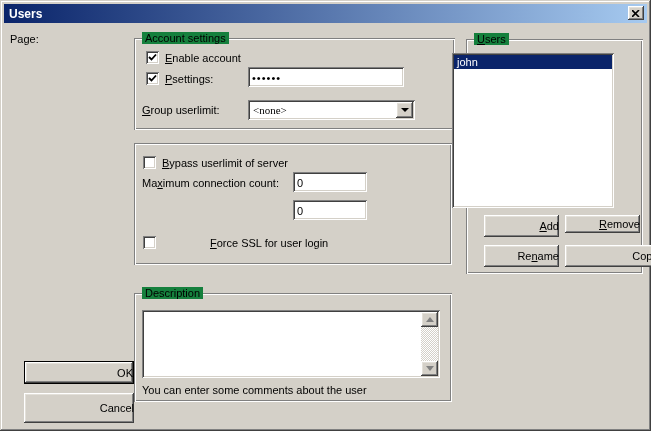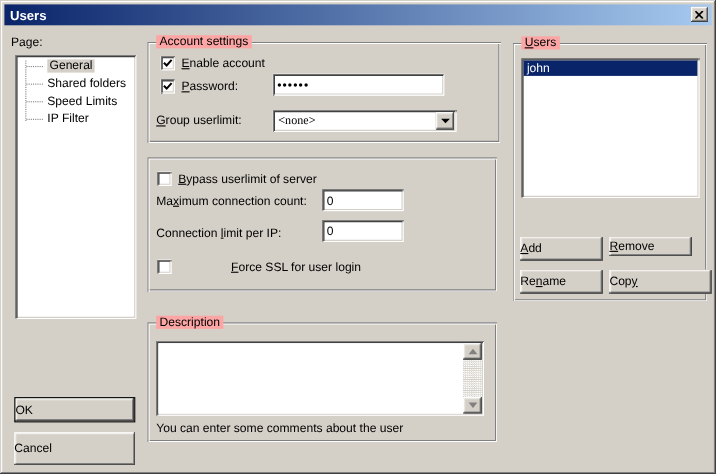--- a/index.html
+++ b/index.html
@@ -19,57 +19,57 @@
     display:flex; align-items:center;
   }
   .title-text { color:#fff; font-weight:bold; font-size:12px; padding-left:5px; }
   .btn3d {
     background:#D4D0C8;
     box-shadow: inset -1px -1px 0 #404040, inset 1px 1px 0 #FFFFFF,
                 inset -2px -2px 0 #808080, inset 2px 2px 0 #E3E0D9;
   }
   .close-btn { position:absolute; right:3px; top:2px; width:16px; height:14px;
     display:flex; align-items:center; justify-content:center; }
-  .push-btn { position:absolute; display:flex; align-items:center; justify-content:flex-start; cursor:default; }
+  .push-btn { position:absolute; display:flex; align-items:center; justify-content:flex-end; cursor:default;margin-left:11px; }
   .default-ring { border:1px solid #000; }
 
   .sunken {
     background:#fff;
     box-shadow: inset 1px 1px 0 #808080, inset -1px -1px 0 #FFFFFF,
                 inset 2px 2px 0 #404040, inset -2px -2px 0 #D4D0C8;
   }
   .field {
     position:absolute; border:0; outline:0; background:#fff; font:11px "Liberation Sans",sans-serif;
     padding:3px 4px 2px 4px;
     box-shadow: inset 1px 1px 0 #808080, inset -1px -1px 0 #FFFFFF,
                 inset 2px 2px 0 #404040, inset -2px -2px 0 #D4D0C8;
   }
   .group {
     position:absolute;
     box-shadow: inset 1px 1px 0 #808080, inset -1px -1px 0 #FFFFFF,
                 inset 2px 2px 0 #FFFFFF, inset -2px -2px 0 #808080;
   }
-  .group-label { position:absolute; top:-6px; left:8px; background:#fca5a5; padding:0 3px; line-height:12px; }
+  .group-label { position:absolute; top:-6px; left:8px; background:#15803d; padding:0 3px; line-height:12px; }
   .lbl { position:absolute; white-space:nowrap; }
 
   .checkbox { position:absolute; width:13px; height:13px; background:#fff;
     box-shadow: inset 1px 1px 0 #808080, inset -1px -1px 0 #FFFFFF,
                 inset 2px 2px 0 #404040, inset -2px -2px 0 #D4D0C8;
     display:flex; align-items:center; justify-content:center; }
 
   
   .tree { position:absolute; left:14px; top:50px; width:110px; height:240px; }
   .tree-inner { position:absolute; inset:2px; overflow:hidden; }
   .tree-vline { position:absolute; left:7px; top:3px; height:55px; border-left:1px dotted #808080; }
   .tree-row { position:relative; height:16px; display:flex; align-items:center; padding-left:27px; }
   .tree-row::before { content:""; position:absolute; left:8px; top:8px; width:15px; border-top:1px dotted #808080; }
   .tree-sel { background:#D4D0C8; padding:0 2px; }
 
   
-  .userlist { position:absolute; left:474px; top:53px; width:162px; height:127px; }
+  .userlist { position:absolute; left:452px; top:53px; width:162px; height:155px; }
   .user-row { position:absolute; left:2px; right:2px; top:2px; height:14px;
     background:#0A246A; color:#fff; display:flex; align-items:center; padding-left:3px; }
 
   
   .descbox { position:absolute; left:142px; top:310px; width:298px; height:68px; }
   .desc-text { position:absolute; left:2px; top:2px; right:19px; bottom:2px; background:#fff; }
   .vscroll { position:absolute; top:2px; right:2px; bottom:2px; width:17px;
     background-image: conic-gradient(#fff 90deg,#D4D0C8 90deg 180deg,#fff 180deg 270deg,#D4D0C8 270deg);
     background-size:2px 2px; }
   .scroll-btn { position:absolute; left:0; width:17px; height:15px;
@@ -94,56 +94,39 @@
   <div class="titlebar">
     <span class="title-text">Users</span>
     <div class="close-btn btn3d">
       <svg width="8" height="7" viewBox="0 0 8 7">
         <path d="M0,0 L7,7 M7,0 L0,7" stroke="#000" stroke-width="1.6"></path>
       </svg>
     </div>
   </div>
 
   <div class="lbl" style="left:10px; top:33px;">Page:</div>
-  <div class="tree sunken">
-    <div class="tree-inner">
-      <div class="tree-vline"></div>
-      <div class="tree-row">
-        <span class="tree-sel">General</span>
-      </div>
-      <div class="tree-row">
-        <span>Shared folders</span>
-      </div>
-      <div class="tree-row">
-        <span>Speed Limits</span>
-      </div>
-      <div class="tree-row">
-        <span>IP Filter</span>
-      </div>
-    </div>
-  </div>
 
   <div class="group" style="left:134px; top:38px; width:321px; height:92px;">
     <span class="group-label">Account settings</span>
   </div>
   <div class="checkbox" style="left:146px; top:51px;">
     <svg width="9" height="9" viewBox="0 0 9 9">
       <path d="M1,4 L3.5,6.5 L8,1.5" stroke="#000" stroke-width="1.8" fill="none"></path>
     </svg>
   </div>
   <div class="lbl" style="left:165px; top:52px;">
     <span></span><u>E</u><span>nable account</span>
   </div>
   <div class="checkbox" style="left:146px; top:72px;">
     <svg width="9" height="9" viewBox="0 0 9 9">
       <path d="M1,4 L3.5,6.5 L8,1.5" stroke="#000" stroke-width="1.8" fill="none"></path>
     </svg>
   </div>
   <div class="lbl" style="left:165px; top:73px;">
-    <span></span><u>P</u><span>assword:</span>
+    <span></span><u>P</u><span>settings:</span>
   </div>
   <input class="field" style="left: 248px; top: 67px; width: 156px; height: 20px; letter-spacing: 1px;" value="••••••">
   <div class="lbl" style="left:142px; top:104px;">
     <span></span><u>G</u><span>roup userlimit:</span>
   </div>
   <div class="combo">
     <span class="combo-value">&lt;none&gt;</span>
     <div class="combo-btn btn3d">
       <span class="combo-arrow"></span>
     </div>
@@ -155,23 +138,20 @@
       <path d="M1,4 L3.5,6.5 L8,1.5" stroke="#000" stroke-width="1.8" fill="none"></path>
     </svg>
   </div>
   <div class="lbl" style="left:162px; top:157px;">
     <span></span><u>B</u><span>ypass userlimit of server</span>
   </div>
   <div class="lbl" style="left:142px; top:177px;">
     <span>Ma</span><u>x</u><span>imum connection count:</span>
   </div>
   <input class="field" style="left: 293px; top: 172px; width: 74px; height: 20px;" value="0">
-  <div class="lbl" style="left:142px; top:206px;">
-    <span>Connection </span><u>l</u><span>imit per IP:</span>
-  </div>
   <input class="field" style="left: 293px; top: 200px; width: 74px; height: 20px;" value="0">
   <div class="checkbox" style="left:143px; top:236px;">
     <svg width="9" height="9" viewBox="0 0 9 9" style="visibility: hidden;">
       <path d="M1,4 L3.5,6.5 L8,1.5" stroke="#000" stroke-width="1.8" fill="none"></path>
     </svg>
   </div>
   <div class="lbl" style="left:162px; top:237px;padding-left:48px;">
     <span></span><u>F</u><span>orce SSL for user login</span>
   </div>
 

